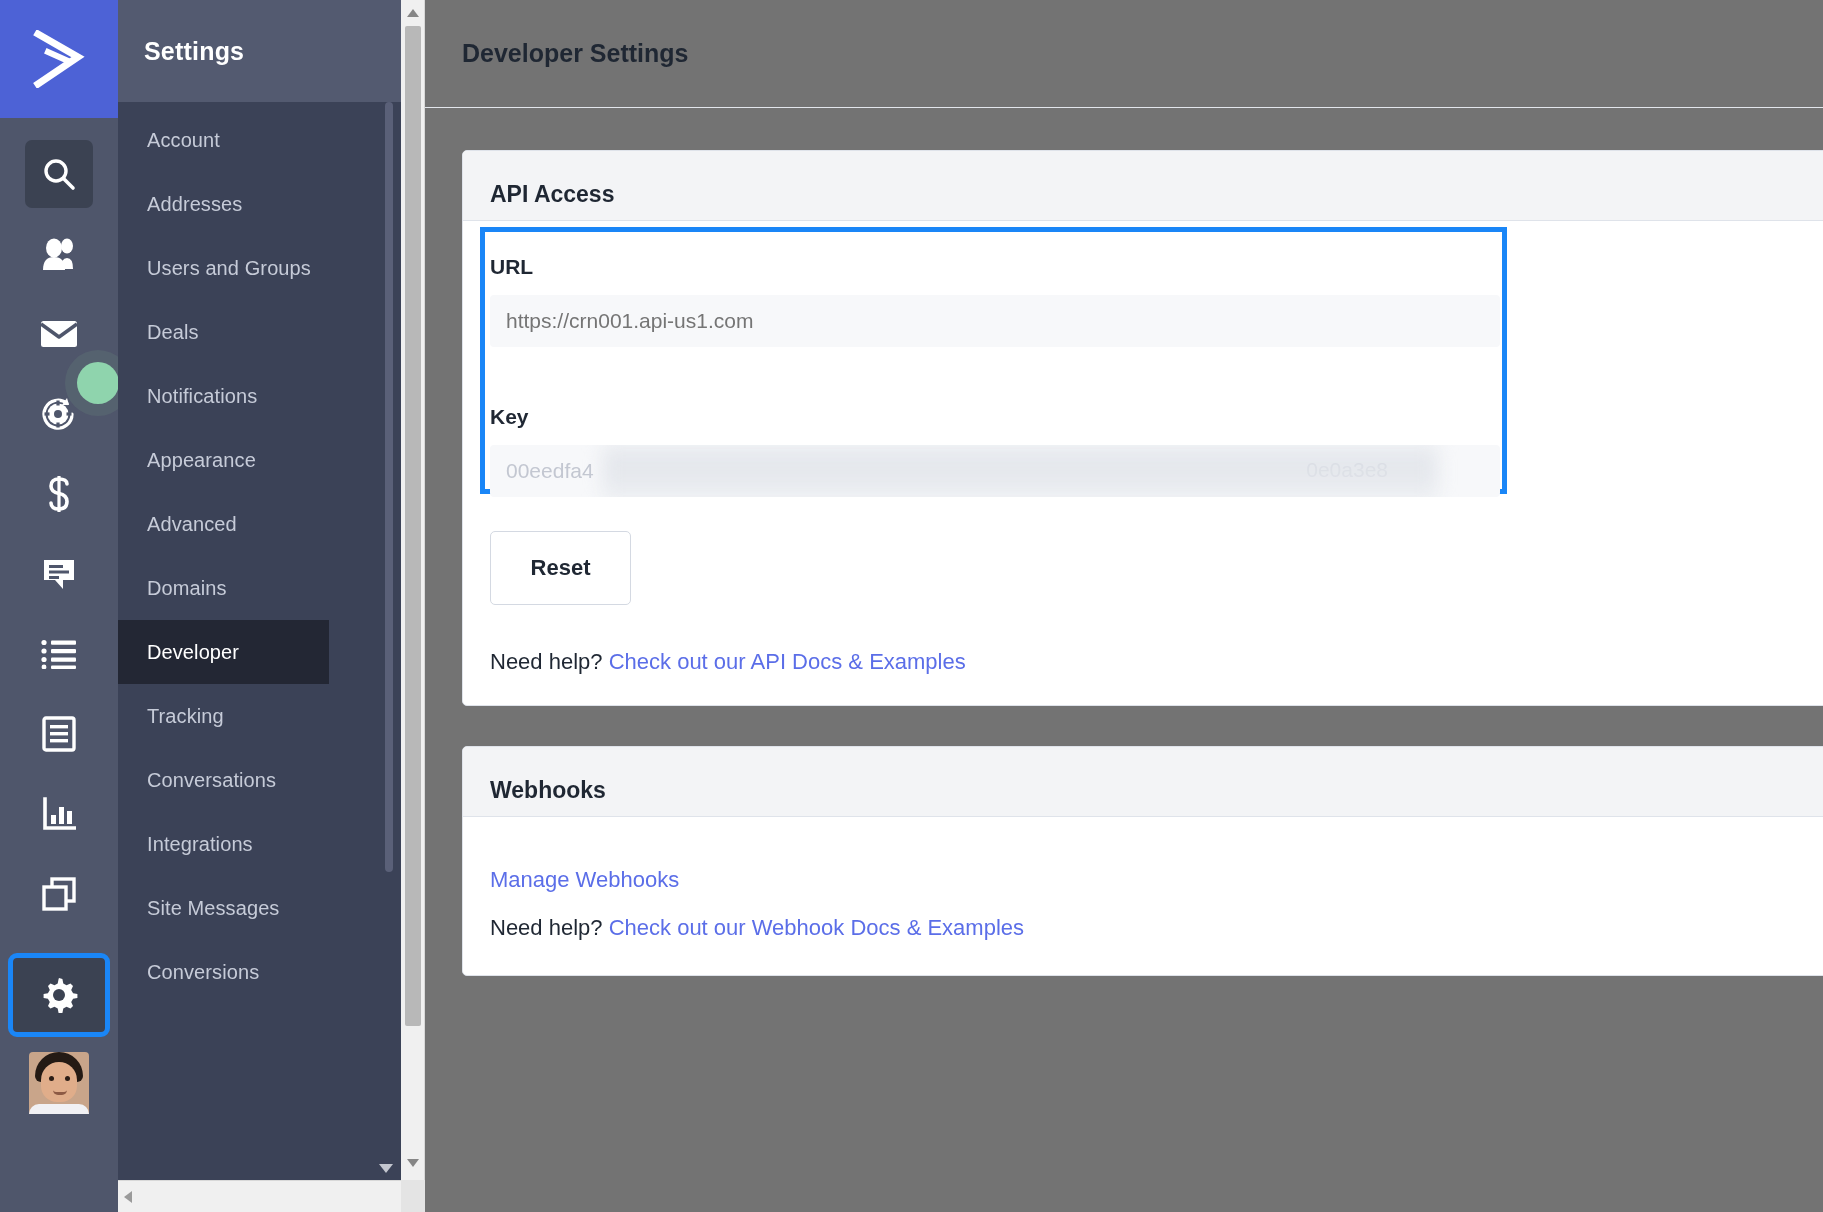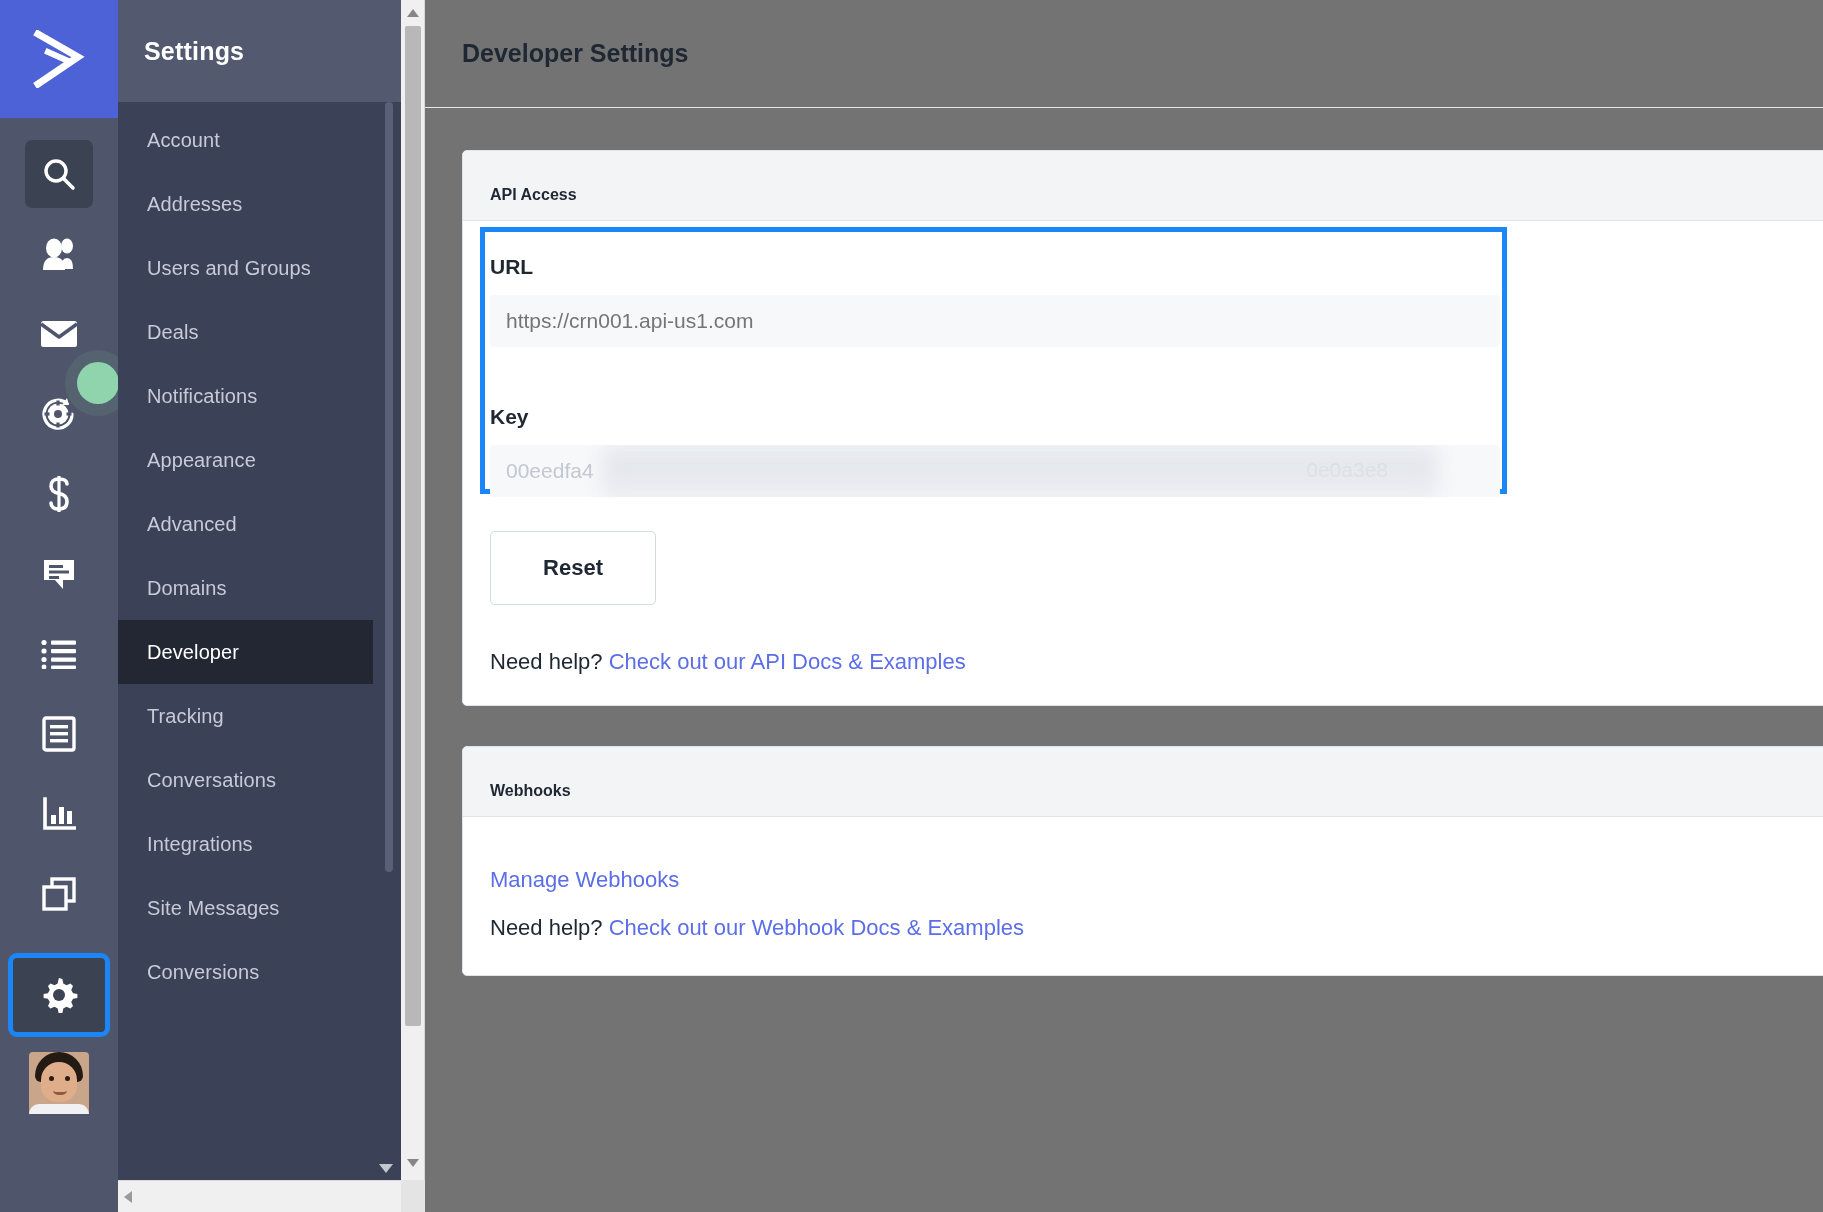--- a/index.html
+++ b/index.html
@@ -113,21 +113,21 @@
     height: 64px;
     display: flex; align-items: center;
     padding-left: 29px;
     color: #c6cbd8;
     font-size: 20px;
     letter-spacing: 0.1px;
   }
   .menu-item.active {
     background: #232734;
     color: #ffffff;
-    width: 255px;
+    width: 211px;
   }
   .menu-item-wrap { position: relative; }
   .menu-scroll-track {
     position: absolute;
     top: 102px; right: 8px;
     width: 8px; height: 770px;
     background: #5a6078;
     border-radius: 4px;
   }
 
@@ -180,21 +180,21 @@
     width: 1420px;
   }
   .card-head {
     background: #f3f4f6;
     border-bottom: 1px solid #dfe3ea;
     border-radius: 4px 4px 0 0;
     height: 70px;
     display: flex; align-items: center;
     padding-left: 27px;
   }
-  .card-title { font-size: 16px; font-weight: bold; color: #1f2733; margin-top: 18px; }
+  .card-title { font-size: 23px; font-weight: bold; color: #1f2733; margin-top: 18px; }
   .card-body { padding: 22px 27px 30px 27px; position: relative; }
 
   .api-fields-focus {
     position: absolute;
     left: 17px; top: 6px;
     width: 1027px; height: 267px;
     border: 5px solid #1a86f7;
     pointer-events: none;
   }
 
@@ -226,21 +226,21 @@
     position: absolute;
     left: 112px; top: -12px;
     width: 836px; height: 78px;
     background: linear-gradient(180deg, rgba(235,237,241,0.0) 0%, rgba(224,227,233,0.85) 35%, rgba(228,231,236,0.85) 65%, rgba(243,244,247,0.0) 100%);
     filter: blur(9px);
     z-index: 2;
   }
 
   .reset-btn {
     margin-top: 34px;
-    width: 166px; height: 74px;
+    width: 141px; height: 74px;
     border: 1px solid #d4d9e2;
     border-radius: 5px;
     background: #ffffff;
     display: flex; align-items: center; justify-content: center;
     font-size: 22px; font-weight: bold; color: #1f2733;
     cursor: pointer;
     font-family: "Liberation Sans", sans-serif;
   }
 
   .help-row {

